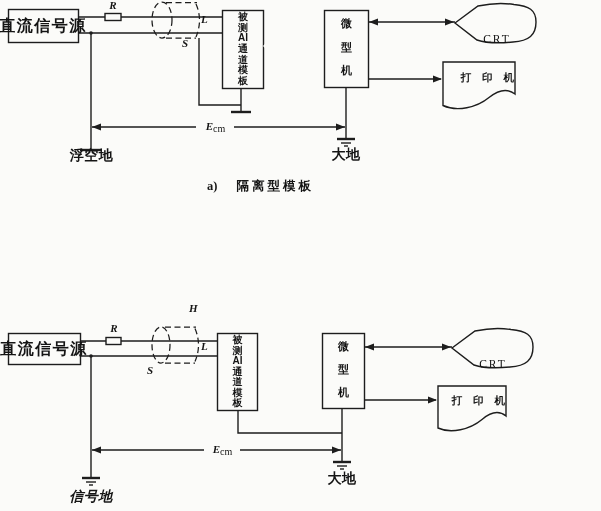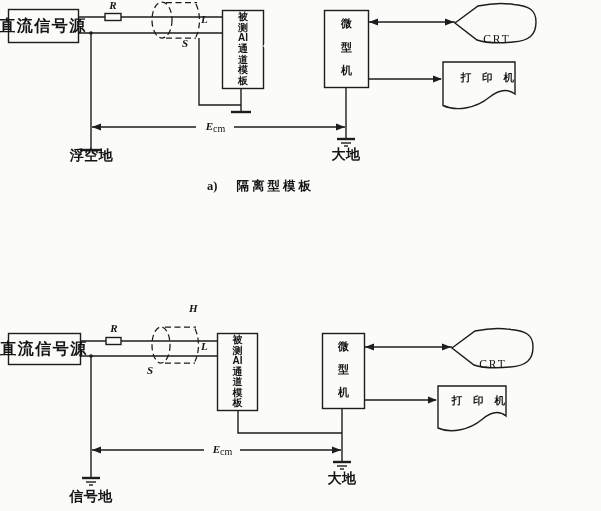--- a/index.html
+++ b/index.html
@@ -189,16 +189,16 @@
     <span>微</span>
     <span>型</span>
     <span>机</span>
   </div>
 
   <div class="lbl crtTxt center" style="left:463px;top:341px;width:60px;">CRT</div>
   <div class="lbl printerTxt center" style="left:439px;top:395px;width:66px;">打 印 机</div>
 
   <div class="lbl ecmTxt center" style="left:205px;top:443px;width:35px;"><span class="ital">E</span><span class="sub">cm</span></div>
 
-  <div class="lbl groundTxt center" style="left:68px;top:489px;width:46px;">信号地</div>
+  <div class="lbl groundTxt center" style="left:68px;top:489px;width:46px;font-style:italic;">信号地</div>
   <div class="lbl groundTxt center" style="left:327px;top:471px;width:30px;">大地</div>
 
 </div>
 
 </body></html>

